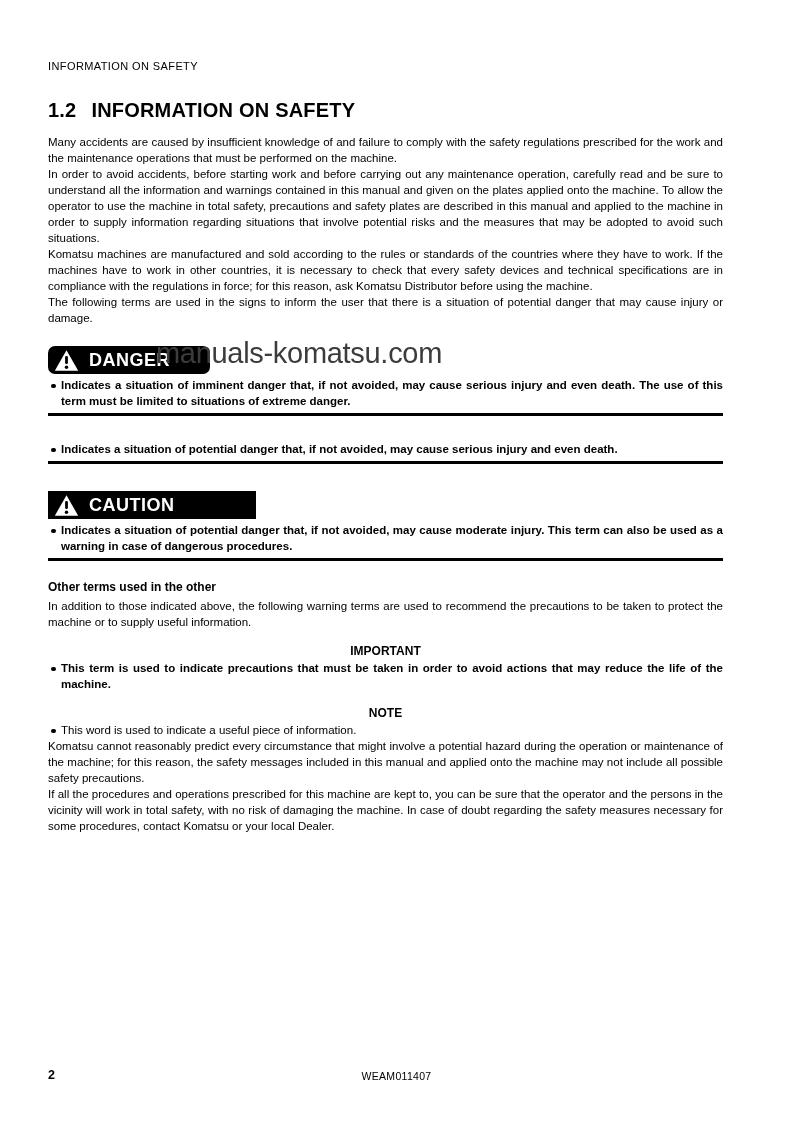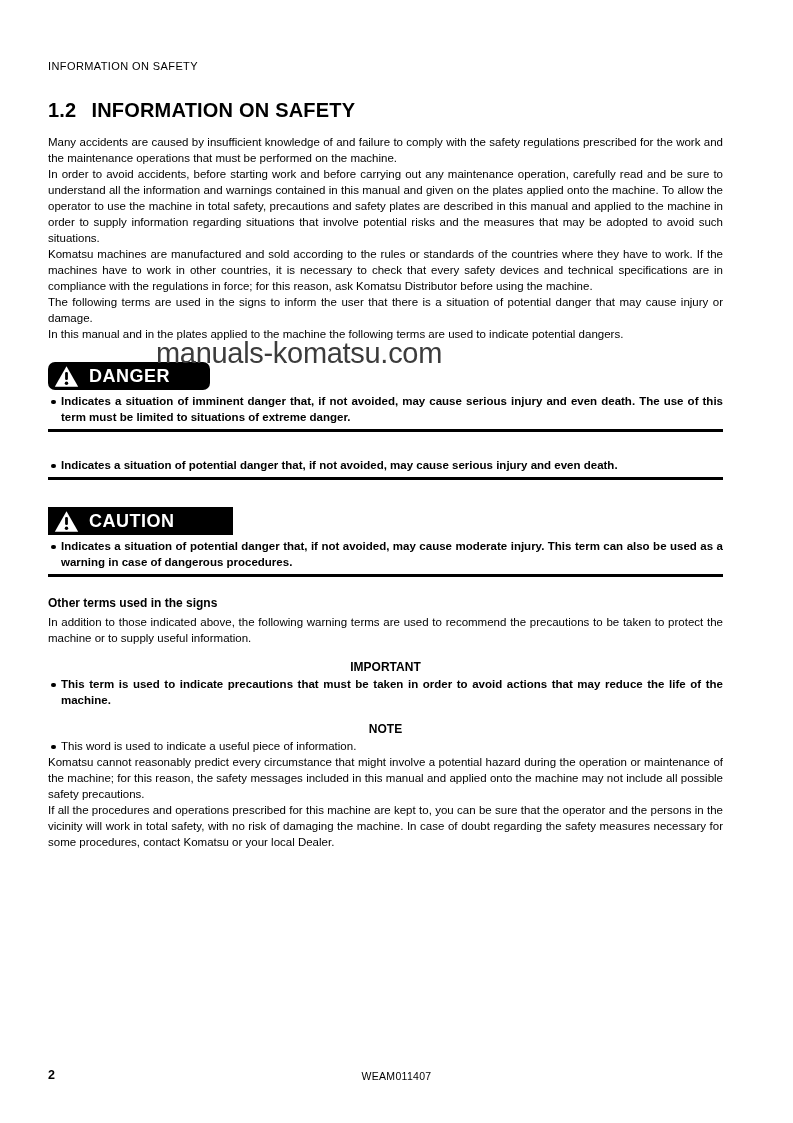--- a/index.html
+++ b/index.html
@@ -53,21 +53,21 @@
   .sign-block.caution { margin-top: 27px; }
   .sign-banner {
     background: #000;
     height: 28px;
     display: flex;
     align-items: center;
     padding-left: 6px;
     box-sizing: border-box;
   }
   .sign-banner.w190 { width: 162px; border-radius: 7px; }
-  .sign-banner.w185 { width: 185px; }
+  .sign-banner.w185 { width: 208px; }
   .sign-label {
     color: #fff;
     font-weight: bold;
     font-size: 18px;
     letter-spacing: 0.5px;
     margin-left: 10px;
   }
   .warn-icon { display: inline-flex; line-height: 0; }
   ul.bullet-list {
     margin: 3px 0 0 0;
@@ -148,21 +148,20 @@
 
   <div class="running-header">INFORMATION ON SAFETY</div>
 
   <h1 class="page-title"><span class="title-num">1.2</span><span>INFORMATION ON SAFETY</span></h1>
 
   <p class="body-text first-after-title">Many accidents are caused by insufficient knowledge of and failure to comply with the safety regulations prescribed for the work and the maintenance operations that must be performed on the machine.</p>
   <p class="body-text">In order to avoid accidents, before starting work and before carrying out any maintenance operation, carefully read and be sure to understand all the information and warnings contained in this manual and given on the plates applied onto the machine. To allow the operator to use the machine in total safety, precautions and safety plates are described in this manual and applied to the machine in order to supply information regarding situations that involve potential risks and the measures that may be adopted to avoid such situations.</p>
   <p class="body-text">Komatsu machines are manufactured and sold according to the rules or standards of the countries where they have to work. If the machines have to work in other countries, it is necessary to check that every safety devices and technical specifications are in compliance with the regulations in force; for this reason, ask Komatsu Distributor before using the machine.</p>
 
   <p class="body-text">The following terms are used in the signs to inform the user that there is a situation of potential danger that may cause injury or damage.</p>
-  <p class="body-text">In this manual and in the plates applied to the machine the following terms are used to indicate potential dangers.</p>
 
   <section class="sign-block danger">
     <div class="sign-banner w190">
       <span class="warn-icon">
         <svg viewBox="0 0 26 24" width="25" height="23" aria-hidden="true">
           <path d="M13 1.2 L25.2 22.8 H0.8 Z" fill="#ffffff"></path>
           <rect x="11.55" y="7.4" width="2.9" height="8.2" rx="1.3" fill="#000000"></rect>
           <circle cx="13" cy="19.1" r="1.8" fill="#000000"></circle>
         </svg>
       </span>
@@ -191,21 +190,21 @@
         </svg>
       </span>
       <span class="sign-label">CAUTION</span>
     </div>
     <ul class="bullet-list bold">
       <li>Indicates a situation of potential danger that, if not avoided, may cause moderate injury. This term can also be used as a warning in case of dangerous procedures.</li>
     </ul>
     <div class="rule"></div>
   </section>
 
-  <h2 class="sub-heading other-terms-heading">Other terms used in the signs</h2>
+  <h2 class="sub-heading other-terms-heading">Other terms used in the other</h2>
   <p class="body-text" style="margin-top:4px">In addition to those indicated above, the following warning terms are used to recommend the precautions to be taken to protect the machine or to supply useful information.</p>
 
   <h3 class="important-heading">IMPORTANT</h3>
   <ul class="bullet-list bold">
     <li>This term is used to indicate precautions that must be taken in order to avoid actions that may reduce the life of the machine.</li>
   </ul>
 
   <h3 class="note-heading">NOTE</h3>
   <ul class="bullet-list">
     <li>This word is used to indicate a useful piece of information.</li>

